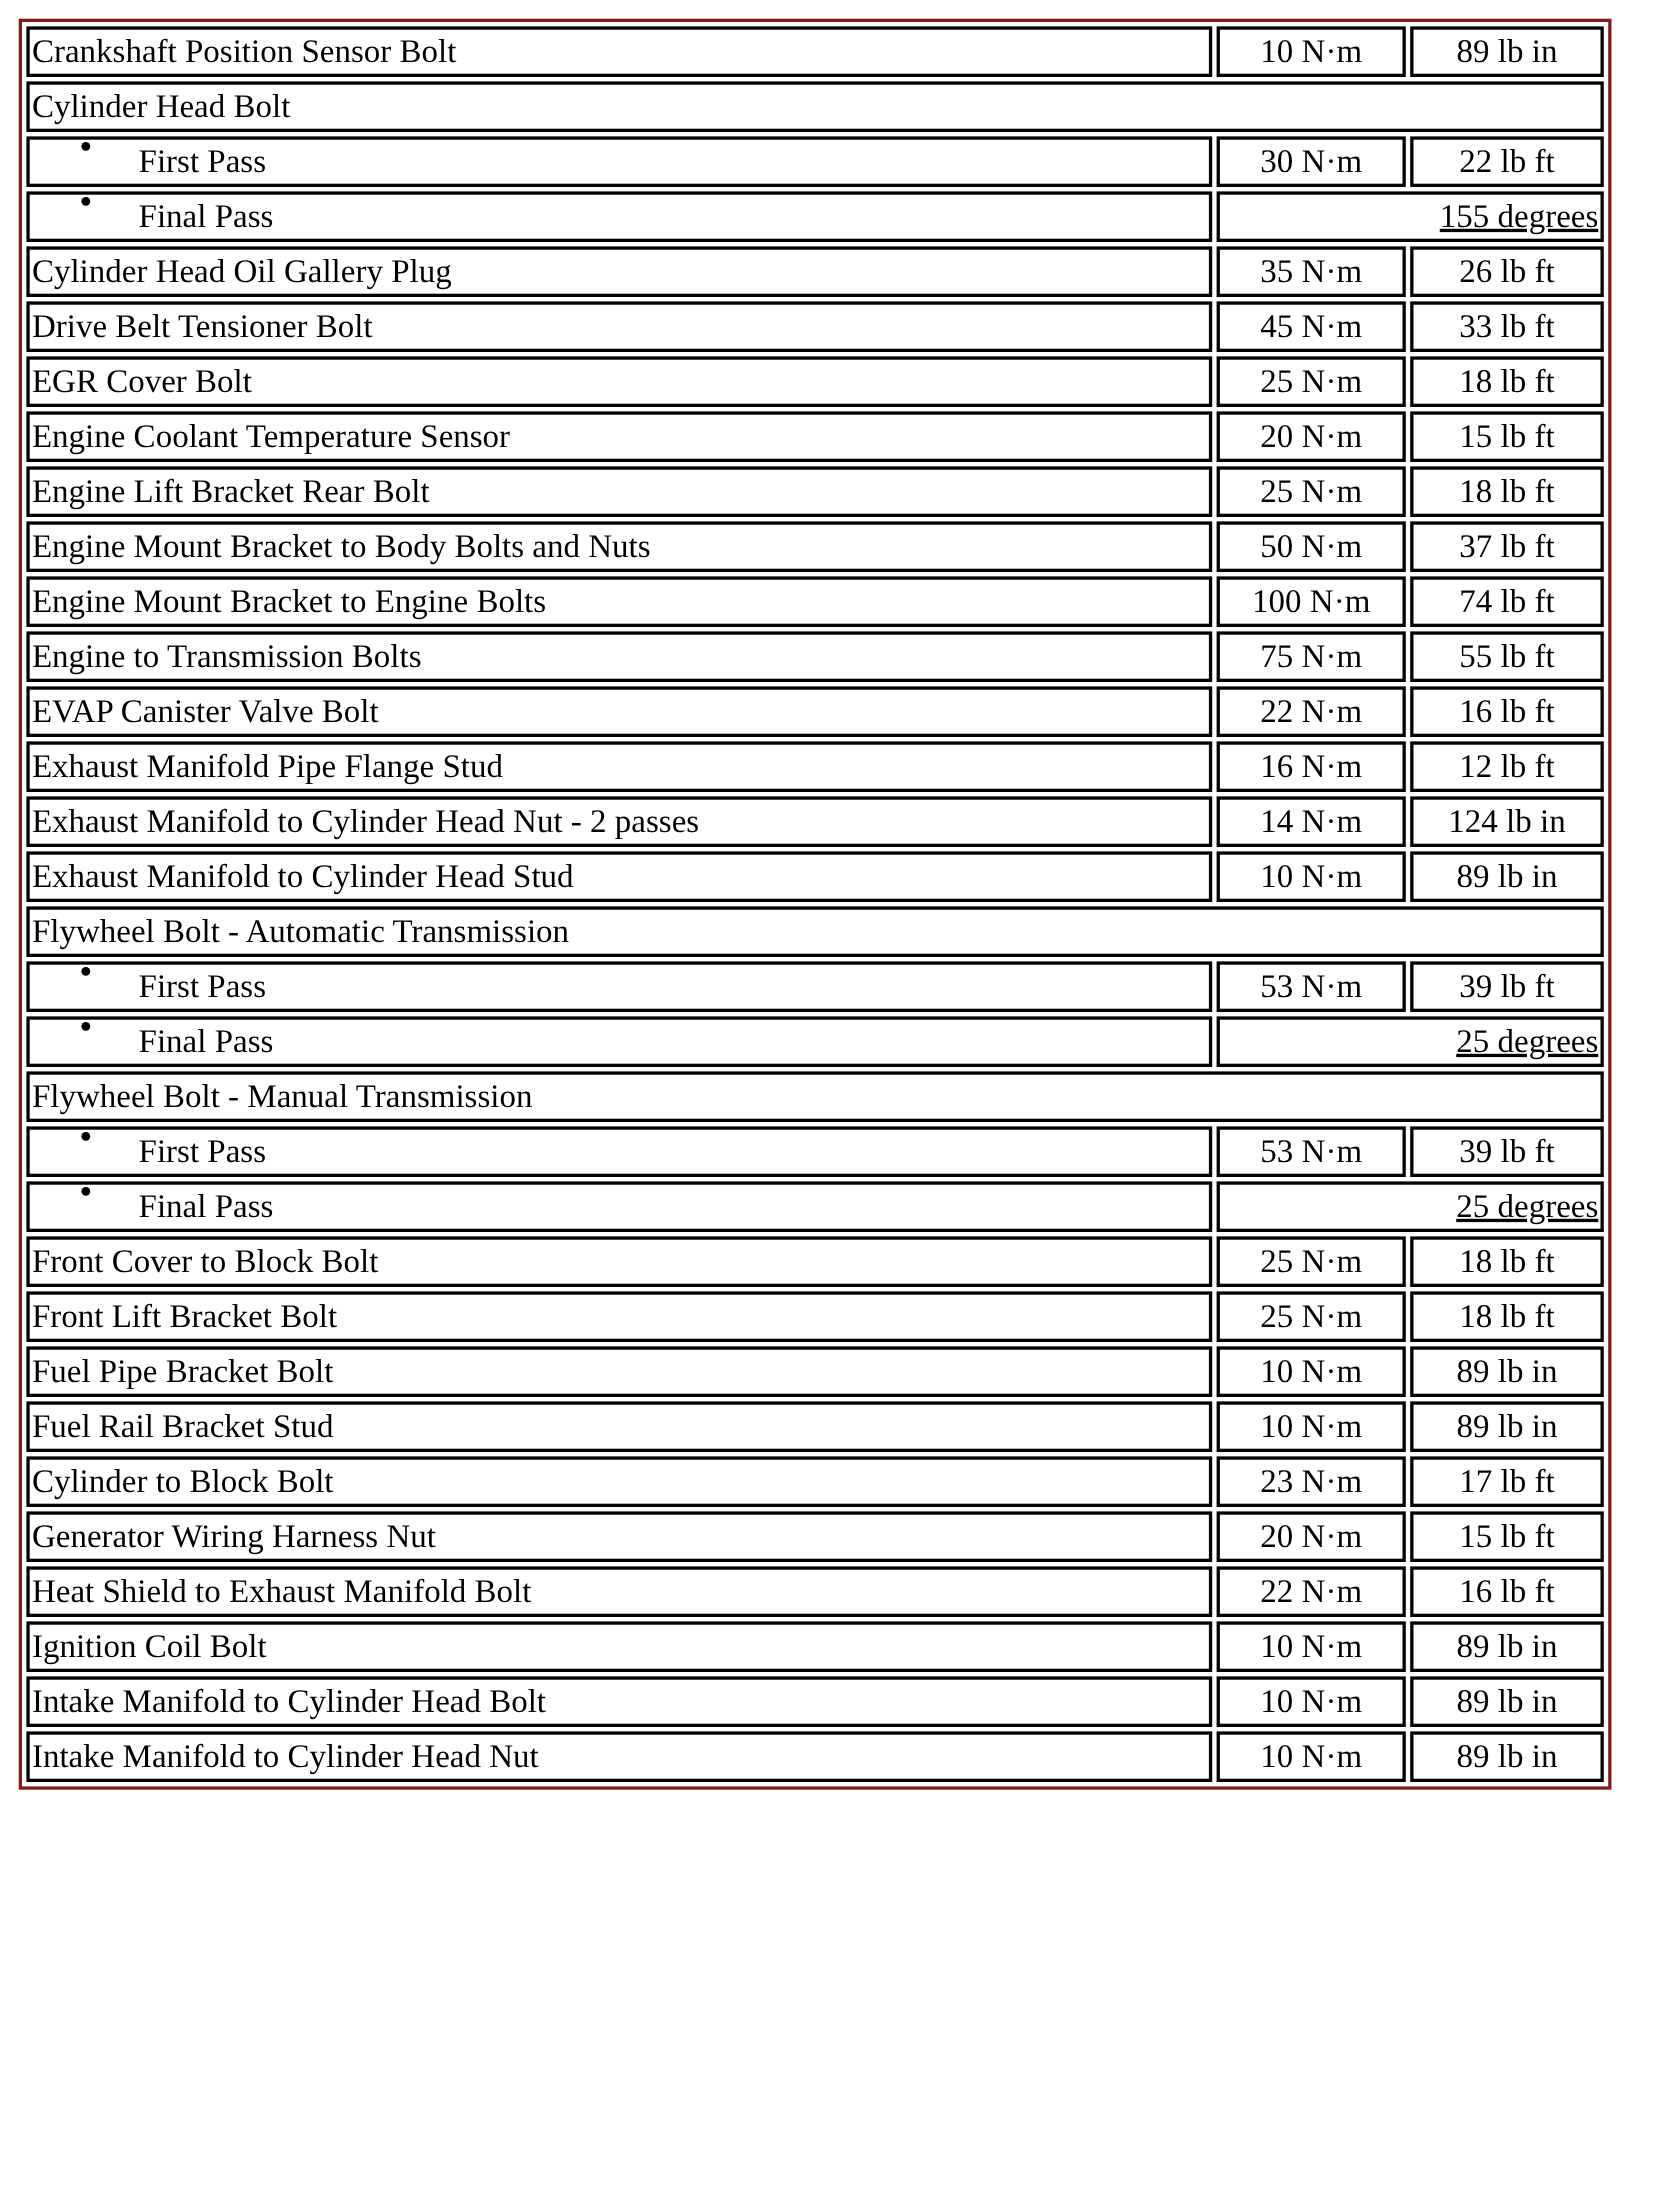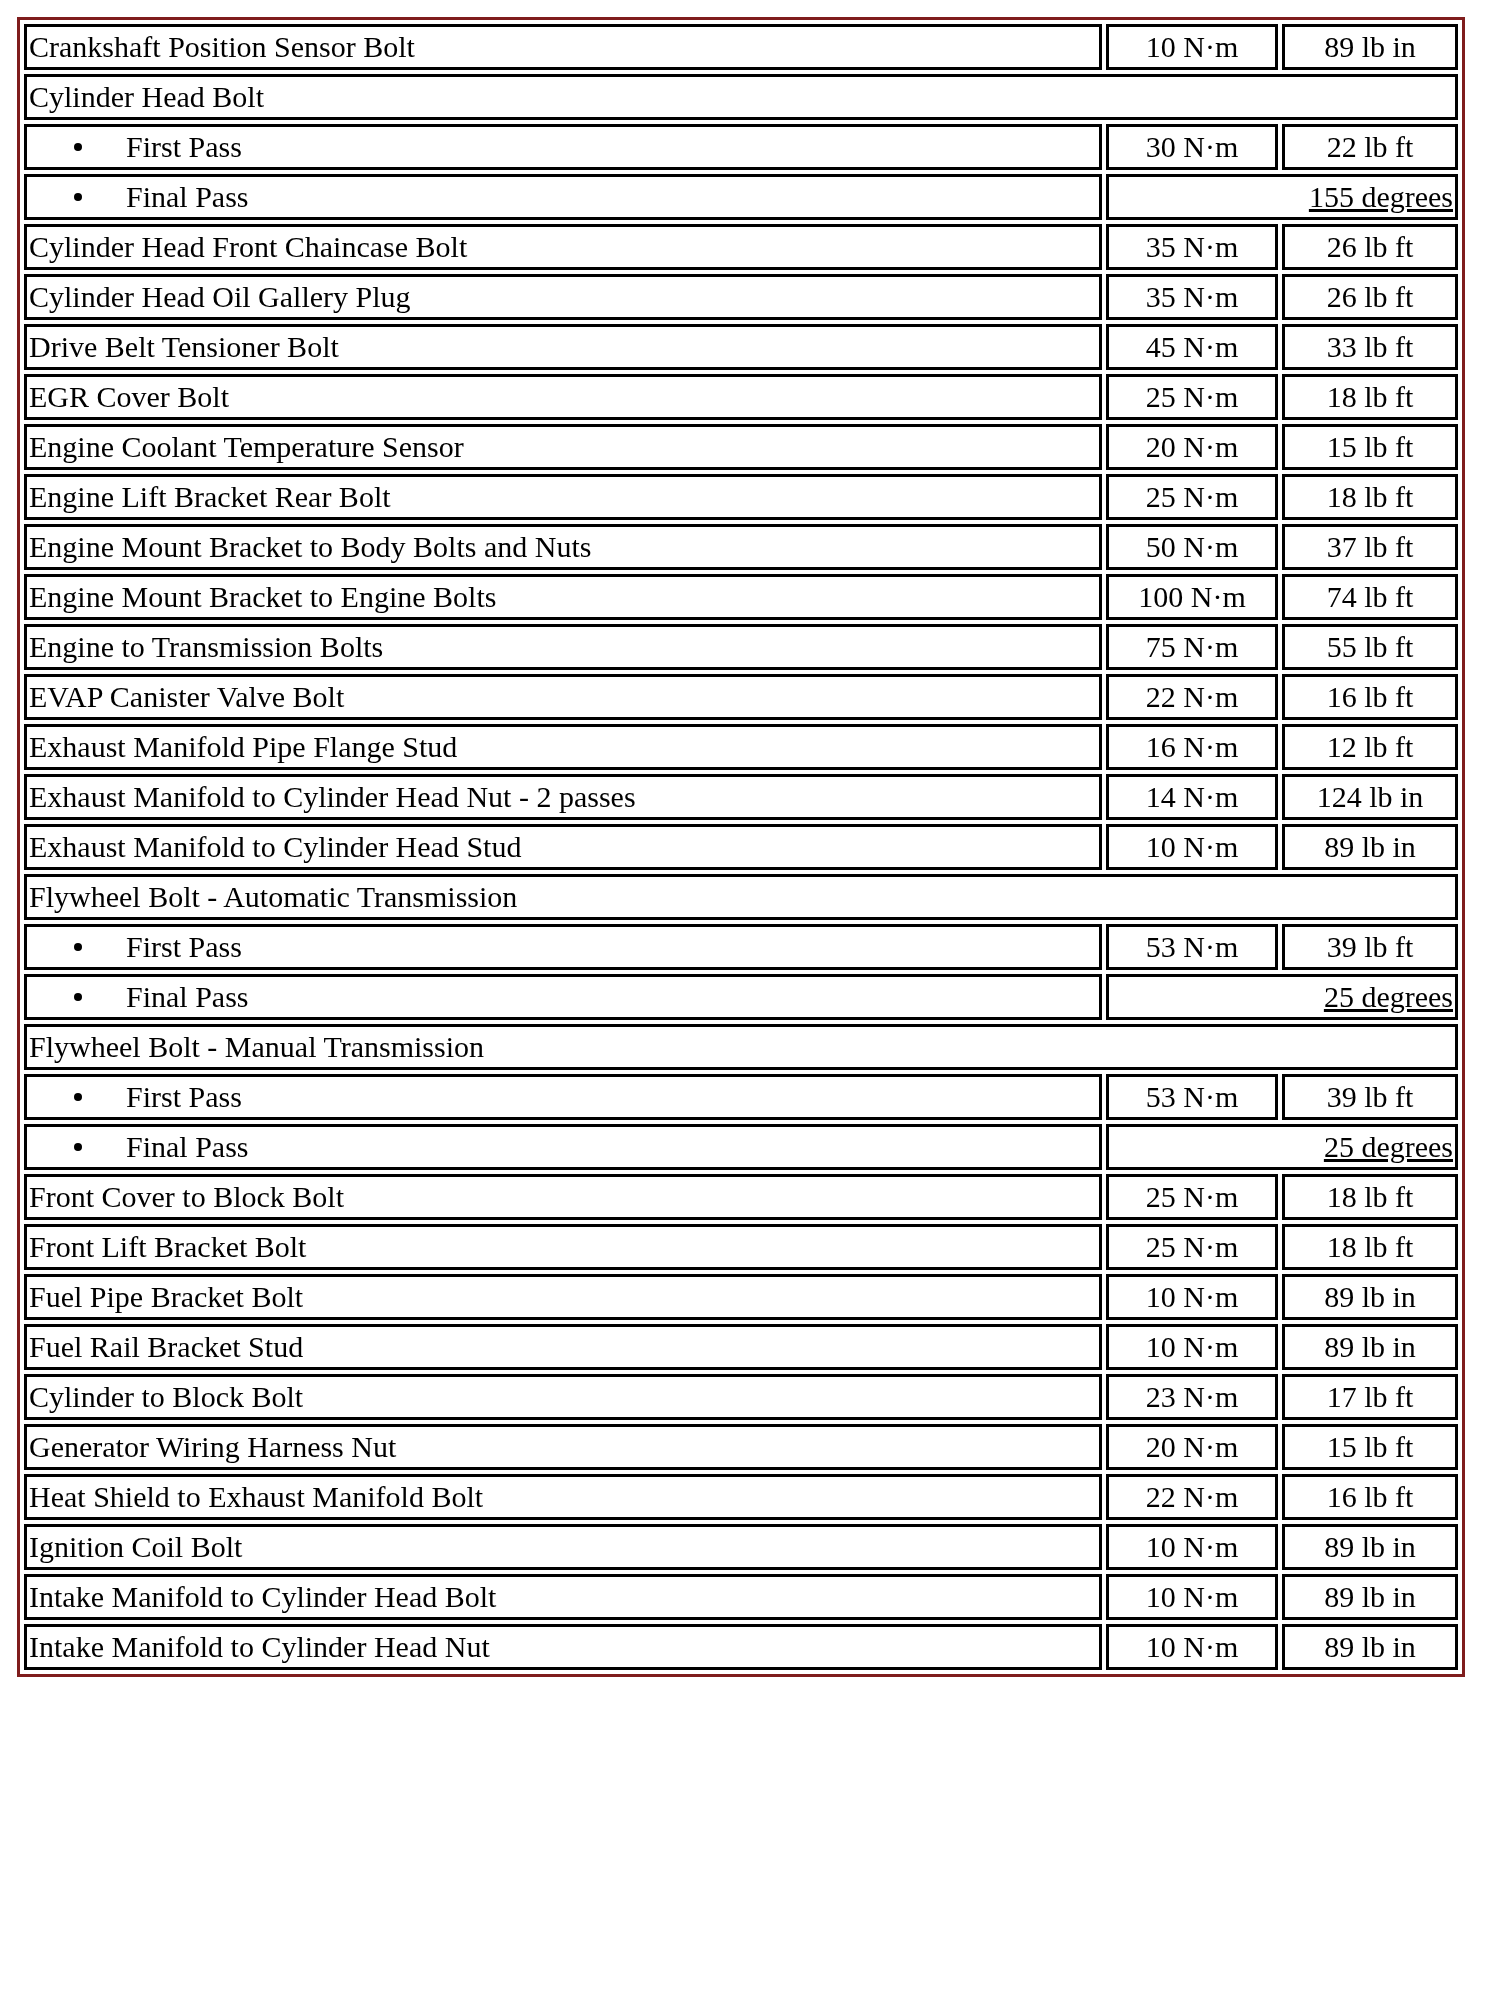--- a/index.html
+++ b/index.html
@@ -15,21 +15,21 @@
     font-size:30px; line-height:36px;
     padding:0 2px;
     height:40px;
     vertical-align:middle;
   }
   col.c-name { width:1078px; }
   col.c-nm { width:172px; }
   col.c-lb { width:176px; }
   td.val { text-align:center;margin-left:35px; }
   td.sub { height:76px; vertical-align:top; padding-left:0; }
-  td.sub .item { display:flex; align-items:center; padding-left:45px; }
+  td.sub .item { display:flex; align-items:flex-start; padding-left:45px; }
   td.sub .bullet { width:8px; height:8px; border-radius:50%; background:#000; display:inline-block; margin-right:44px; }
   td.span-val { text-align:right; padding-top:20px;text-decoration:underline; }
 </style>
 </head>
 <body>
 
 <table class="spec">
   <colgroup>
       <col class="c-name">
       <col class="c-nm">
@@ -57,25 +57,20 @@
       <tr>
         <td class="sub">
           <div class="item">
             <span class="bullet"></span>
             <span>Final Pass</span>
           </div>
         </td>
         <td class="span-val" colspan="2">155 degrees</td>
       </tr>
       <tr>
-        <td>Cylinder Head Front Chaincase Bolt</td>
-        <td class="val">35 N·m</td>
-        <td class="val">26 lb ft</td>
-      </tr>
-      <tr>
         <td>Cylinder Head Oil Gallery Plug</td>
         <td class="val">35 N·m</td>
         <td class="val">26 lb ft</td>
       </tr>
       <tr>
         <td>Drive Belt Tensioner Bolt</td>
         <td class="val">45 N·m</td>
         <td class="val">33 lb ft</td>
       </tr>
       <tr>

